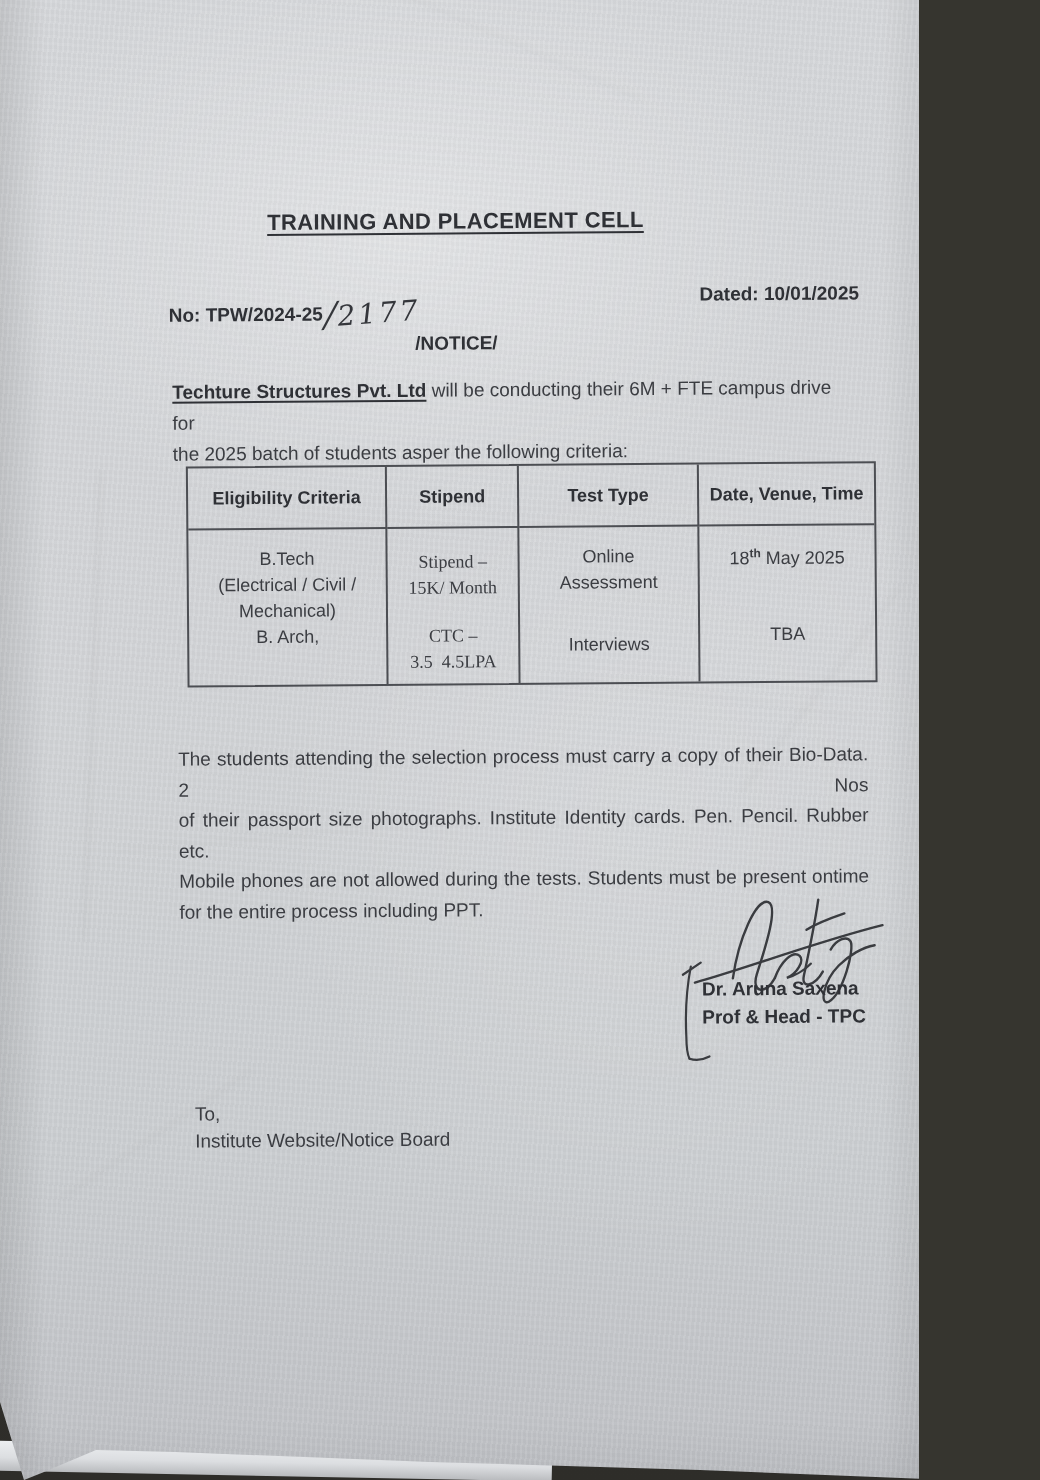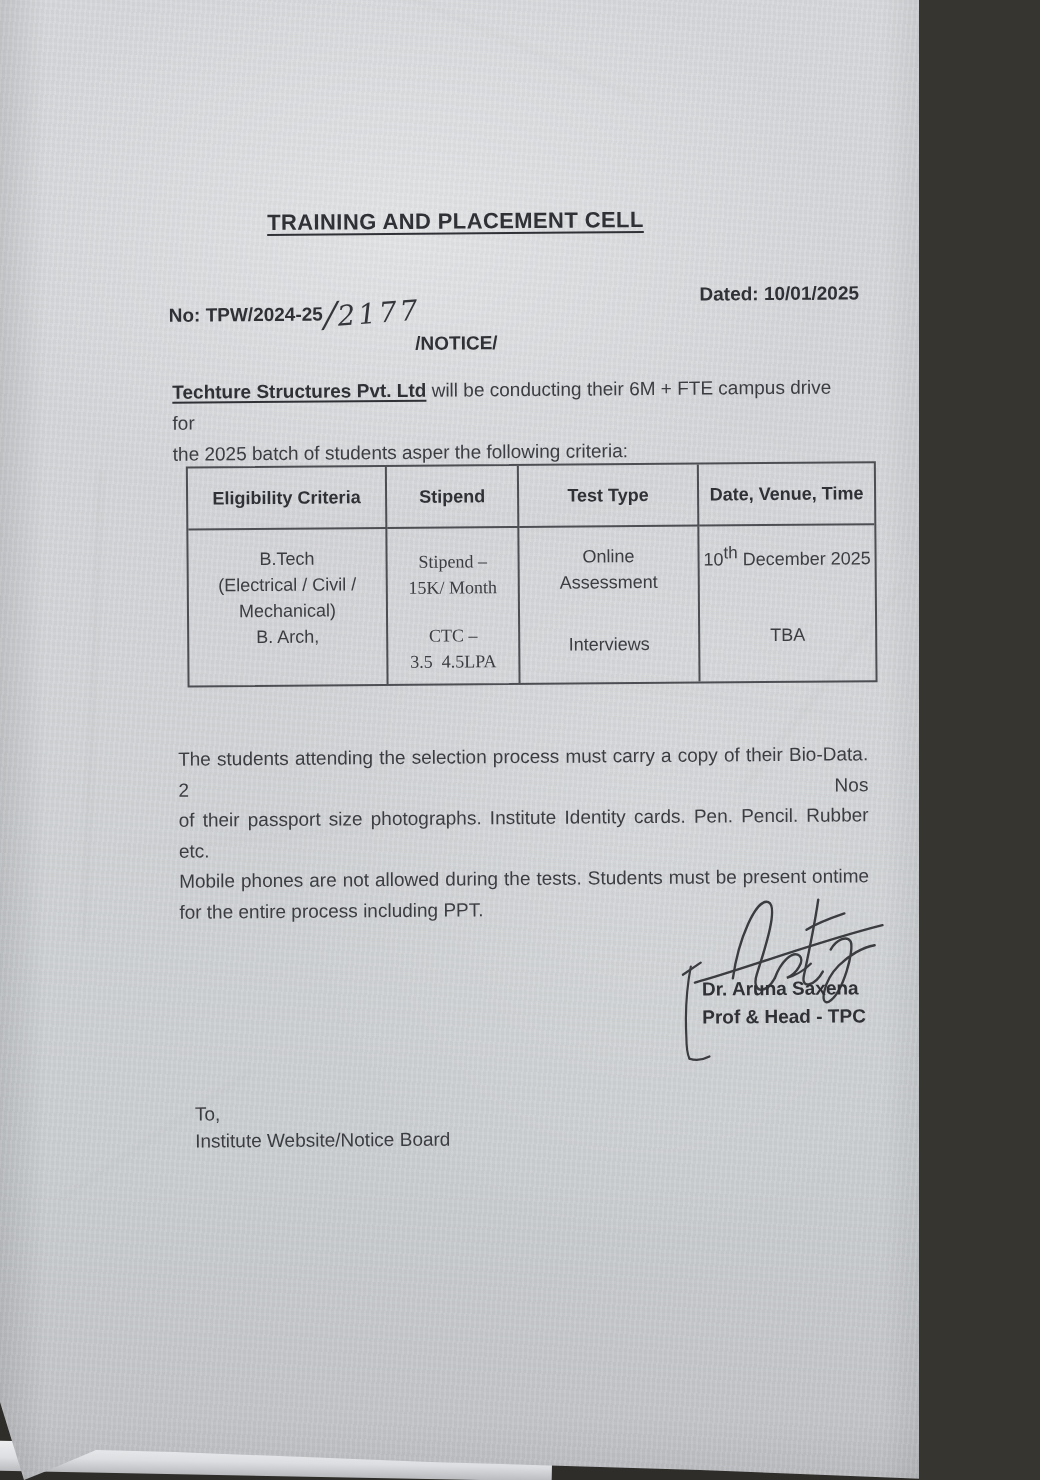--- a/index.html
+++ b/index.html
@@ -84,21 +84,21 @@
   }
   .tbody .tcell{min-height:155px;text-align:center;font-size:18px;}
   .cell-line{white-space:pre;line-height:26px;}
   .elig .cell-line:first-child{margin-top:16px;}
   .serif{font-family:"Liberation Serif", serif;line-height:25px;}
   .stipend-group{margin-top:20px;}
   .ctc-group{margin-top:22px;}
   .test-group{margin-top:16px;}
   .interviews-line{margin-top:36px;}
   .date-line{margin-top:14px;line-height:26px;}
-  .date-line sup{font-size:17px;vertical-align:super;}
+  .date-line sup{font-size:12px;vertical-align:super;font-weight:bold;}
   .tba-line{margin-top:50px;line-height:26px;}
 
   .instructions{position:absolute;left:178px;top:742px;width:690px;font-size:19px;}
   .instructions .jline{line-height:30.5px;text-align:justify;text-align-last:justify;white-space:normal;}
   .instructions .lastline{line-height:30.5px;text-align:left;}
 
   .sig-block{position:absolute;left:645px;top:880px;width:260px;height:170px;}
   .sig-svg{position:absolute;left:40px;top:8px;}
   .bracket-svg{position:absolute;left:24px;top:82px;}
   .sig-name{position:absolute;left:55px;top:100px;font-size:19px;font-weight:bold;color:var(--ink-bold);white-space:nowrap;}
@@ -165,21 +165,21 @@
             </div>
           </div>
           <div class="tcell">
             <div class="test-group">
               <div class="cell-line">Online</div>
               <div class="cell-line">Assessment</div>
             </div>
             <div class="cell-line interviews-line">Interviews</div>
           </div>
           <div class="tcell">
-            <div class="date-line"><span>10</span><sup>th</sup><span> December 2025</span></div>
+            <div class="date-line"><span>18</span><sup>th</sup><span> May 2025</span></div>
             <div class="cell-line tba-line">TBA</div>
           </div>
         </div>
       </div>
 
       <div class="instructions">
         <div class="jline">The students attending the selection process must carry a copy of their Bio-Data. 2 Nos</div>
         <div class="jline">of their passport size photographs. Institute Identity cards. Pen. Pencil. Rubber etc.</div>
         <div class="jline">Mobile phones are not allowed during the tests. Students must be present ontime</div>
         <div class="lastline">for the entire process including PPT.</div>

